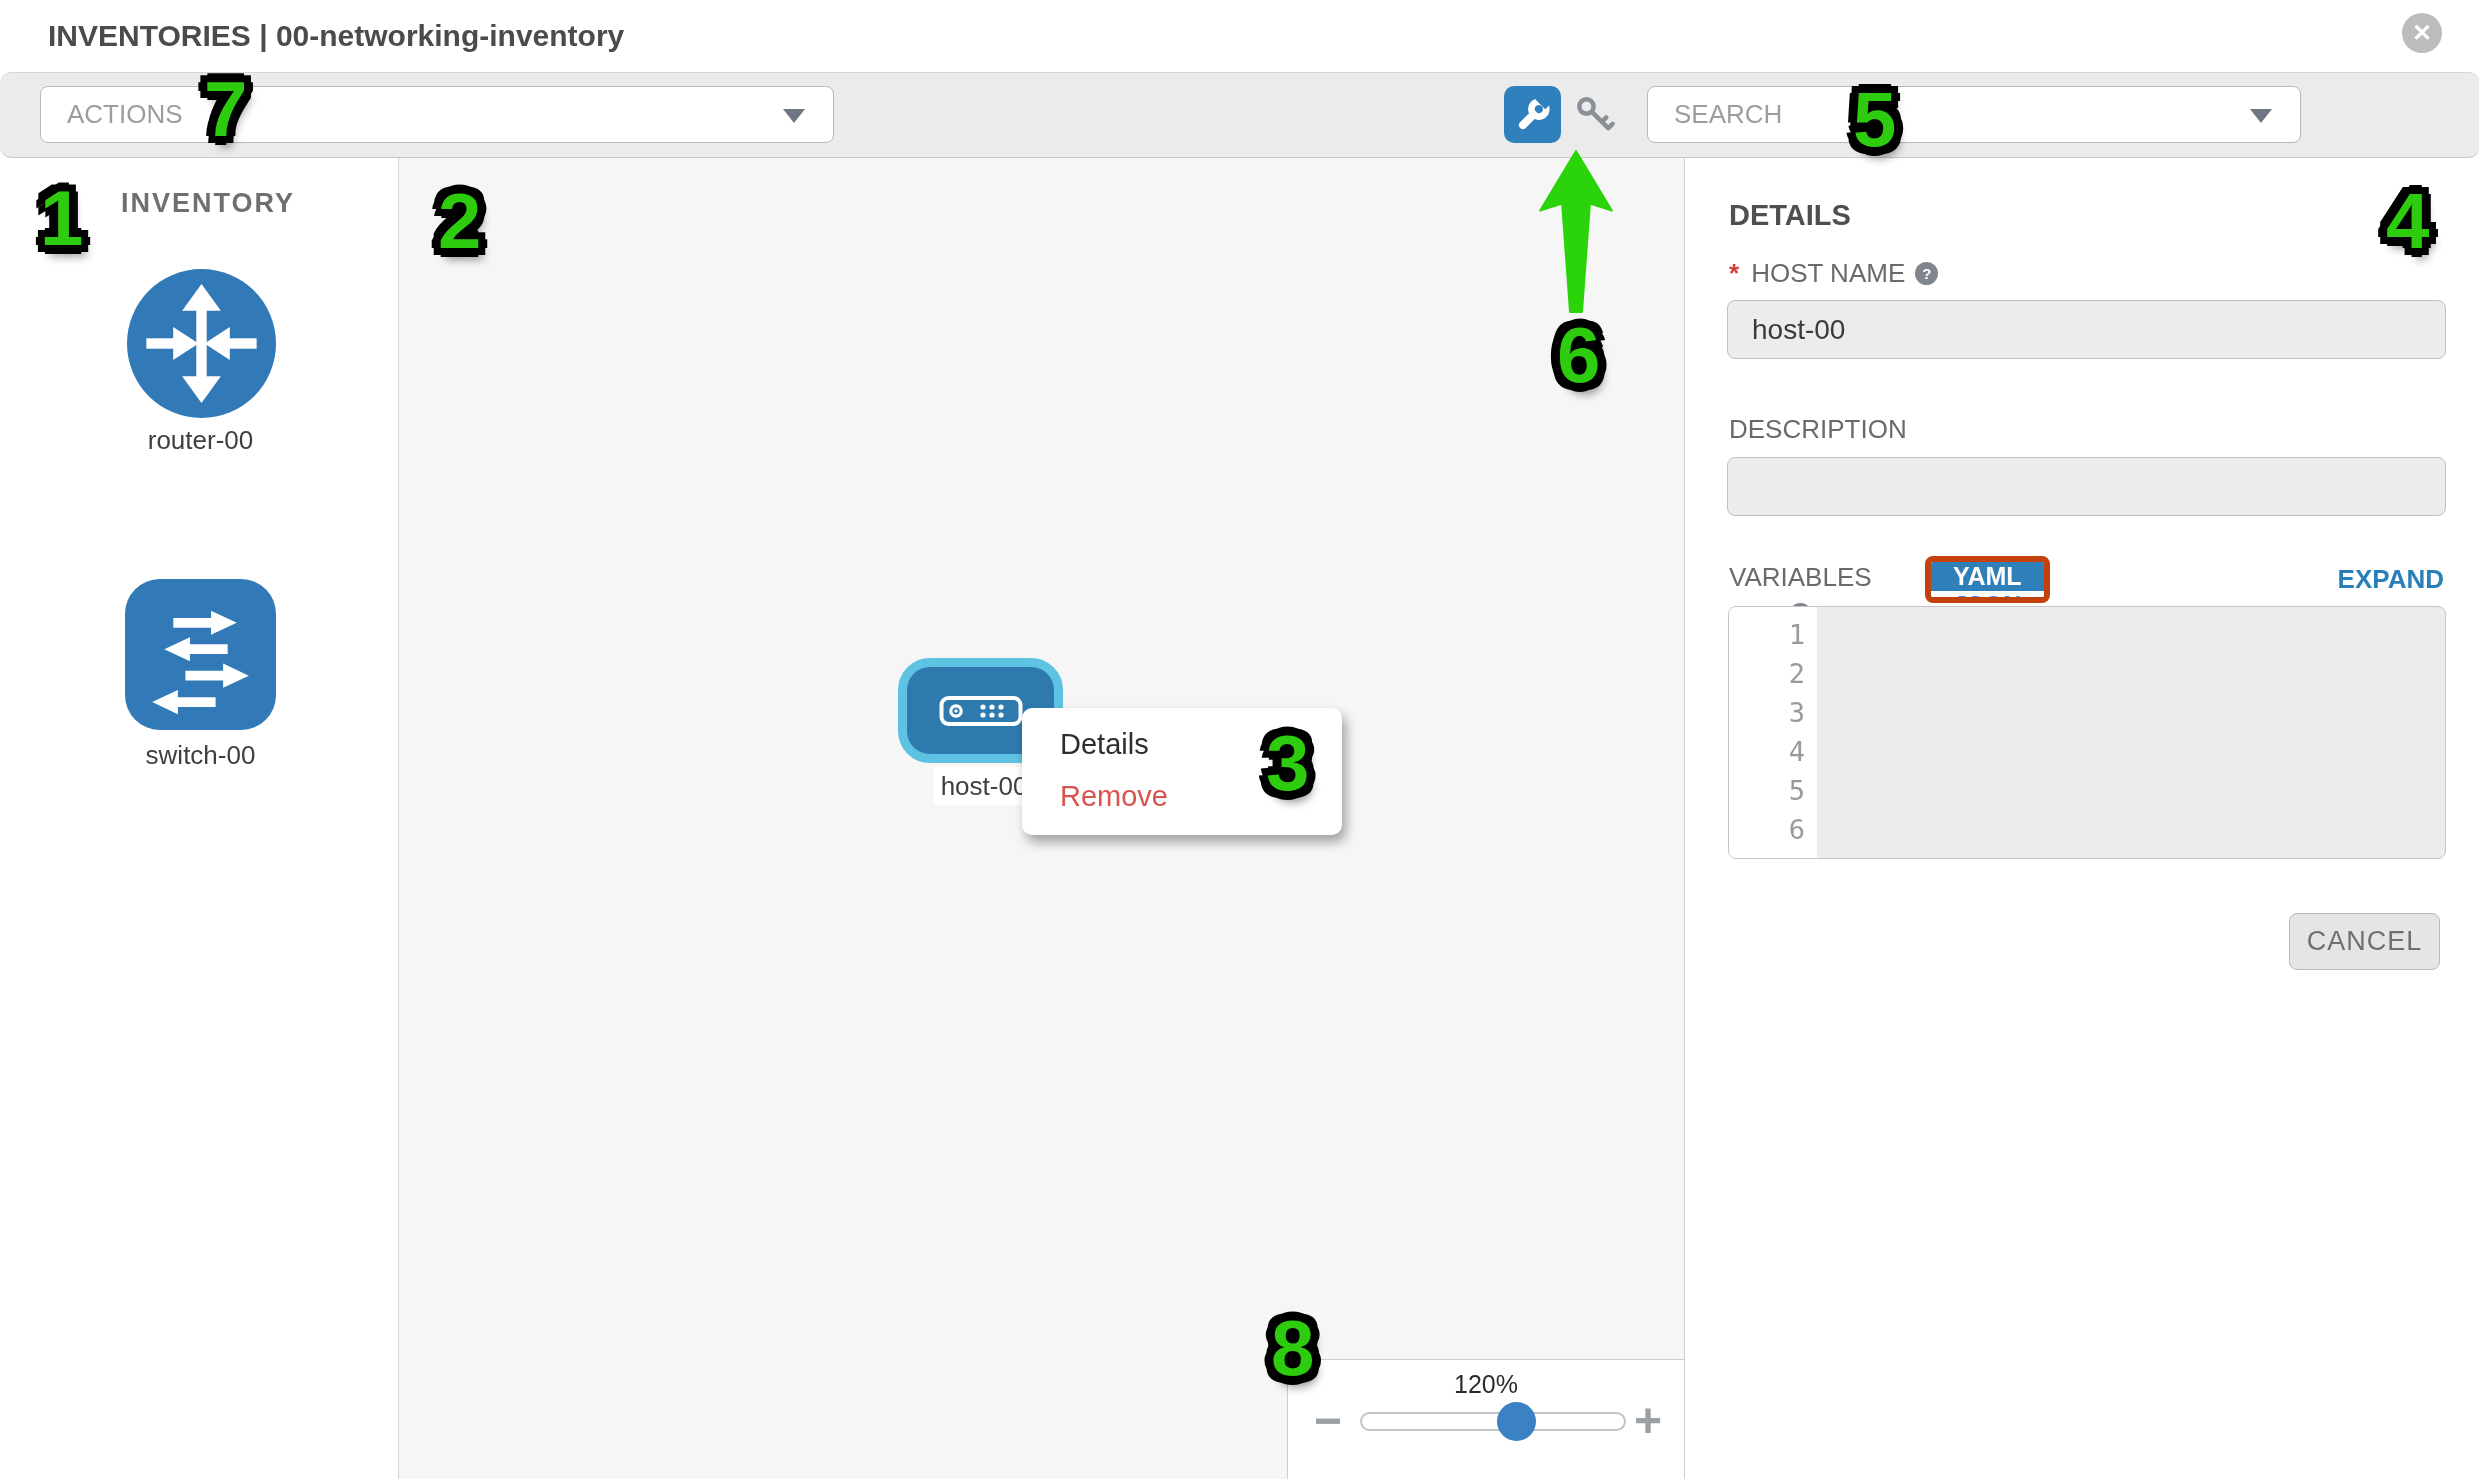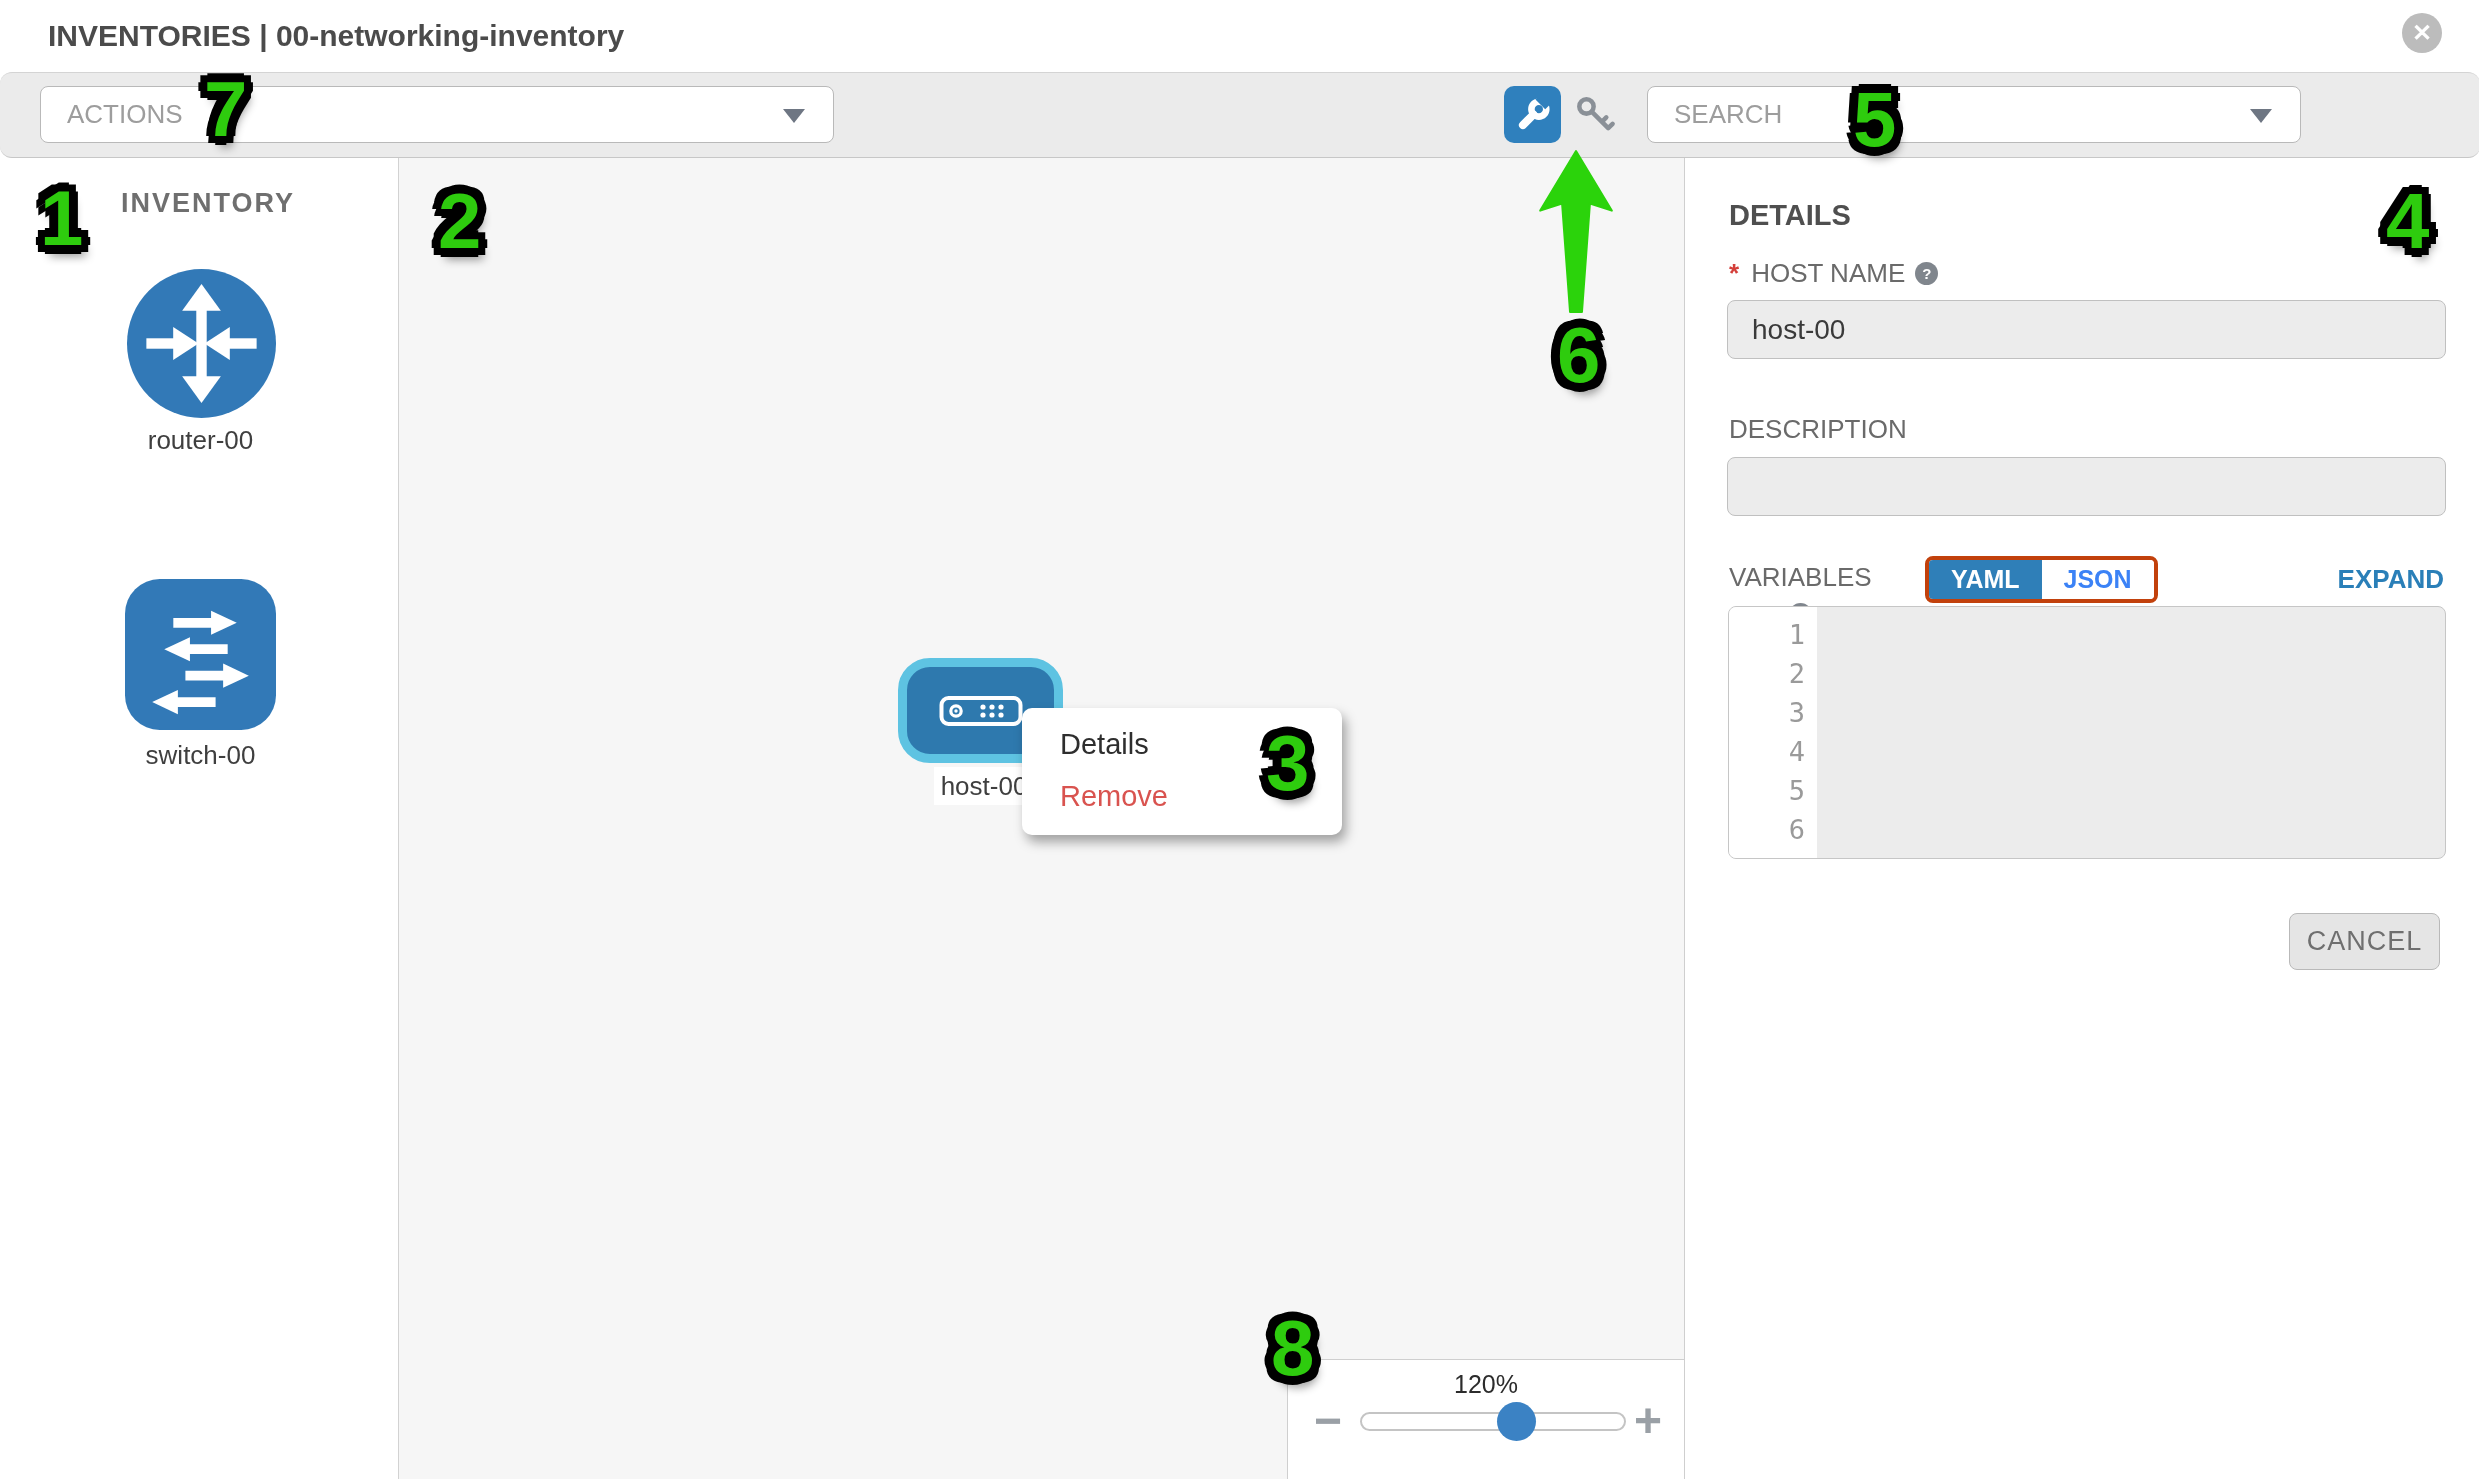--- a/index.html
+++ b/index.html
@@ -77,21 +77,21 @@
     font-weight:bold; display:inline-flex; align-items:center; justify-content:center; cursor:pointer; }
   .row-hostname { top:100px; }
   .row-description { top:256px; }
   .row-variables { top:404px;flex-direction:column; }
   .text-input { position:absolute; left:41px; width:719px; height:59px; background:#ececec;
     border:1px solid #c0c0c0; border-radius:8px; font-size:28px; color:#3a3a3a; padding:0 24px;
     font-family:"Liberation Sans", sans-serif; }
   .input-host { top:142px; }
   .input-desc { top:299px; }
   .toggle-group { position:absolute; left:239px; top:398px; height:47px; display:inline-flex;
-    border:4px solid #c2410c; border-radius:8px; overflow:hidden; background:#fff; }
+    border:6px solid #c2410c; border-radius:8px; overflow:hidden; background:#fff;flex-direction:column; }
   .toggle-btn { display:flex; align-items:center; justify-content:center; padding:0 22px; font-size:25px;
     font-weight:bold; cursor:pointer; }
   .toggle-on { background:#2f7fb8; color:#fff; }
   .toggle-off { background:#fff; color:#3b82f6; }
   .expand-link { position:absolute; right:36px; top:406px; font-size:26px; font-weight:bold; color:#2a7fb8; cursor:pointer; }
   .editor { position:absolute; left:42px; top:448px; width:718px; height:253px; border:1px solid #c6c6c6;
     border-radius:8px; overflow:hidden; display:flex; background:#ececec; }
   .gutter { width:88px; background:#fff; padding:8px 12px 0 0; }
   .gutter div { text-align:right; font-family:"DejaVu Sans Mono", monospace; font-size:27px; line-height:39px; color:#9a9a9a; }
   .code { flex:1; padding:8px 0 0 16px; }

